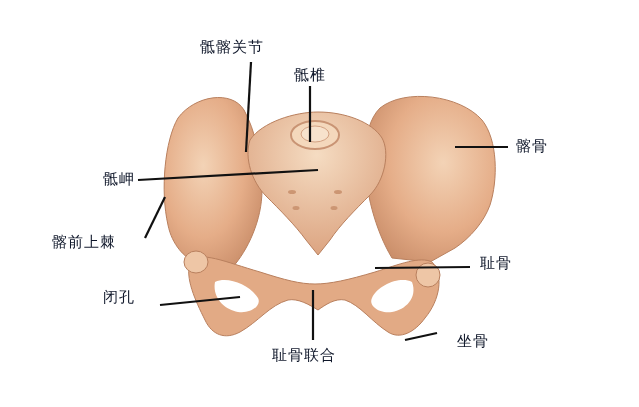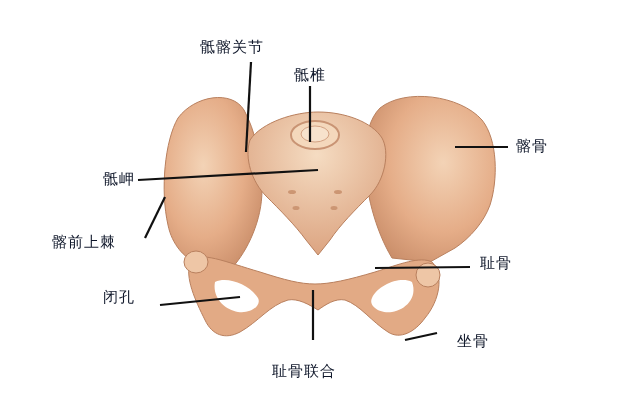--- a/index.html
+++ b/index.html
@@ -66,13 +66,13 @@
 </svg>
 
 <div class="lbl" style="left:200px;top:38px;">骶髂关节</div>
 <div class="lbl" style="left:294px;top:66px;text-align:right;">骶椎</div>
 <div class="lbl" style="left:516px;top:137px;">髂骨</div>
 <div class="lbl" style="left:85px;top:170px;margin-left:18px;">骶岬</div>
 <div class="lbl" style="left:52px;top:233px;text-align:right;">髂前上棘</div>
 <div class="lbl" style="left:480px;top:254px;">耻骨</div>
 <div class="lbl" style="left:103px;top:288px;">闭孔</div>
 <div class="lbl" style="left:457px;top:332px;font-family:Liberation Mono, monospace;">坐骨</div>
-<div class="lbl" style="left:272px;top:362px;">耻骨联合</div>
+<div class="lbl" style="left:272px;top:346px;">耻骨联合</div>
 
 </body></html>

